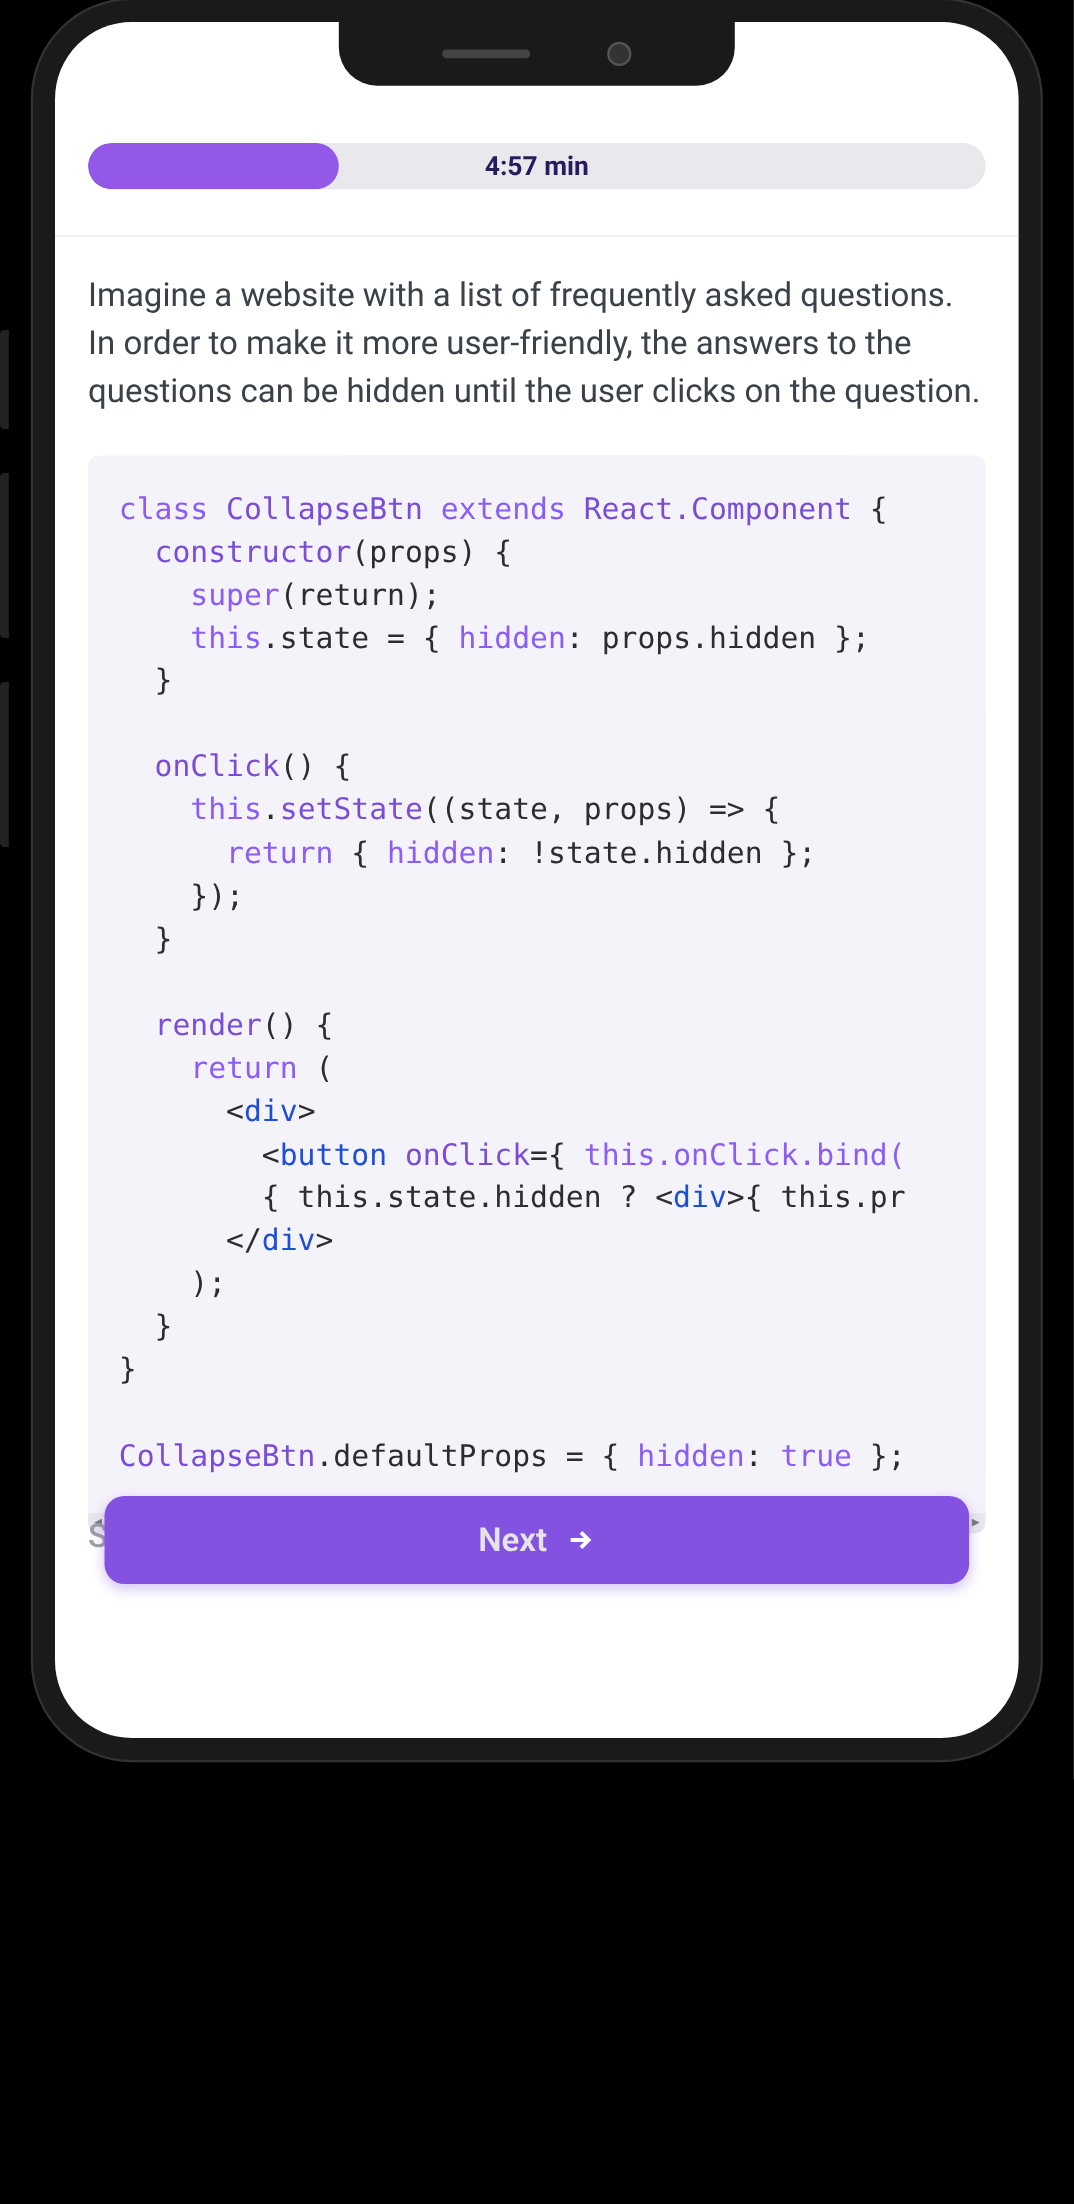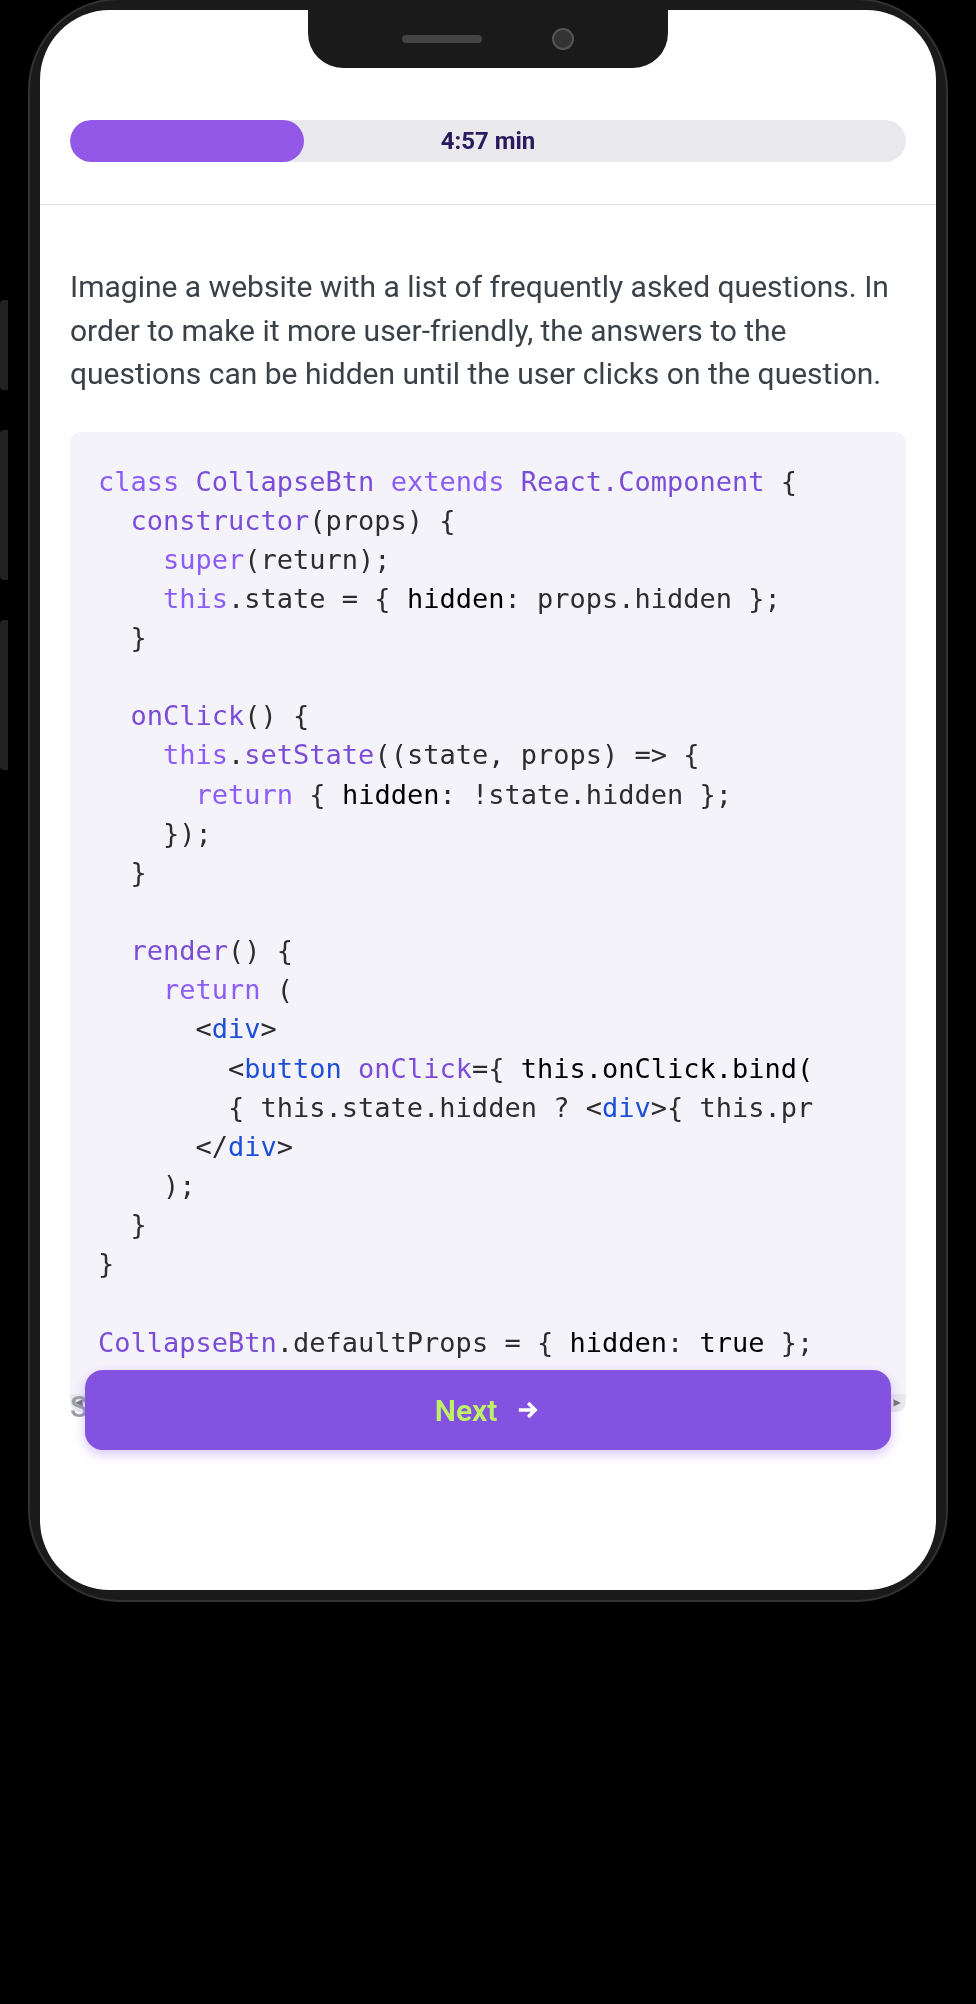--- a/index.html
+++ b/index.html
@@ -6,21 +6,21 @@
   html, body { width: 976px; height: 2004px; background: #000; font-family: -apple-system, BlinkMacSystemFont, "Segoe UI", Roboto, sans-serif; }
   
   .phone-frame {
     position: absolute;
     left: 30px;
     top: 0;
     width: 916px;
     height: 1600px;
     background: #1a1a1a;
     border-radius: 90px;
-    padding: 10px;
+    padding: 20px;
     box-shadow: 0 0 0 2px #333;
   }
   
   .phone-screen {
     width: 100%;
     height: 100%;
     background: #fff;
     border-radius: 70px;
     overflow: hidden;
     position: relative;
@@ -91,21 +91,21 @@
     font-size: 24px;
   }
   
   .divider {
     border: none;
     border-top: 1px solid #e5e5e8;
     margin: 42px -30px 0 -30px;
   }
   
   .question-text {
-    margin-top: 60px;
+    margin-top: 32px;
     font-size: 30px;
     line-height: 1.45;
     color: #3a4148;
   }
   .question-text em { font-style: italic; }
   .para2 { margin-top: 28px; }
   
   .code-block {
     margin-top: 36px;
     background: #f5f3fa;
@@ -143,21 +143,21 @@
   .scrollbar-thumb {
     height: 18px;
     background: #b8b8b8;
     width: 45%;
     margin-left: 0;
   }
   .scrollbar-spacer { flex: 1; }
   
   .kw-red { color: #8b5cf6; }
   .kw-purple { color: #7b4dd6; text-align: center; }
-  .kw-blue { color: #000000; }
+  .kw-blue { color: #8b5cf6; }
   .kw-green { color: #1d4ed8; }
   
   .partial-text {
     position: absolute;
     bottom: 166px;
     left: 30px;
     font-size: 30px;
     color: #9aa0a6;
     font-weight: 500;
   }
@@ -167,21 +167,21 @@
     bottom: 140px;
     left: 45px;
     right: 45px;
     height: 80px;
     background: #8352e0;
     border-radius: 18px;
     display: flex;
     align-items: center;
     justify-content: center;
     gap: 16px;
-    color: #bef264;
+    color: #e5e5e5;
     font-size: 30px;
     font-weight: 600;
     cursor: pointer;
     box-shadow: 0 4px 12px rgba(131,82,224,0.35);
   }
   .next-button svg { width: 28px; height: 28px; stroke: #fff; stroke-width: 3; fill: none; }
   
   .edge-nubs { position:absolute; left:0; top:300px; width:8px; height:90px; background:#222; border-radius:4px 0 0 4px; }
   .edge-nub2 { top:430px; height:150px; }
   .edge-nub3 { top:620px; height:150px; }

